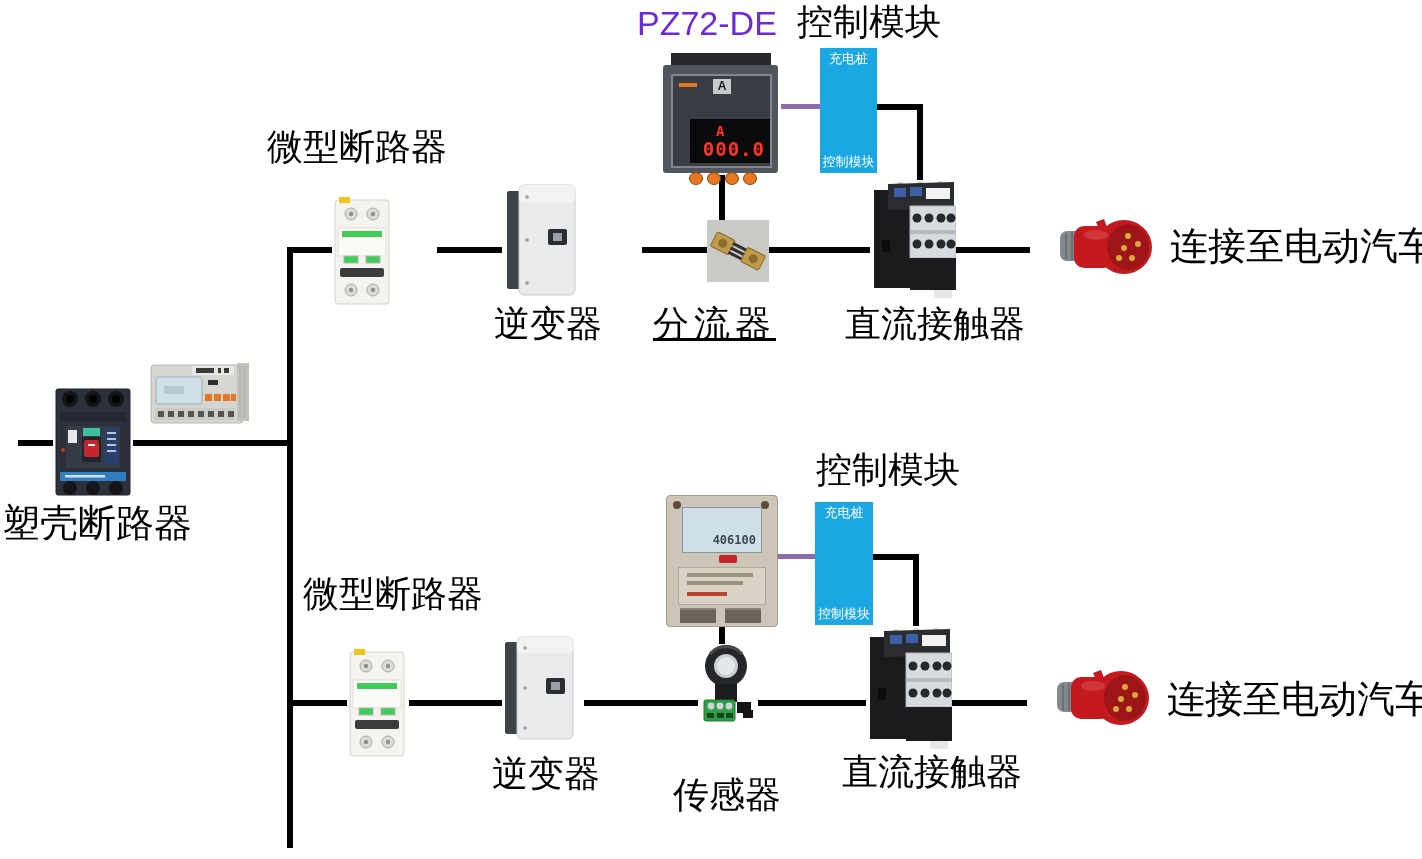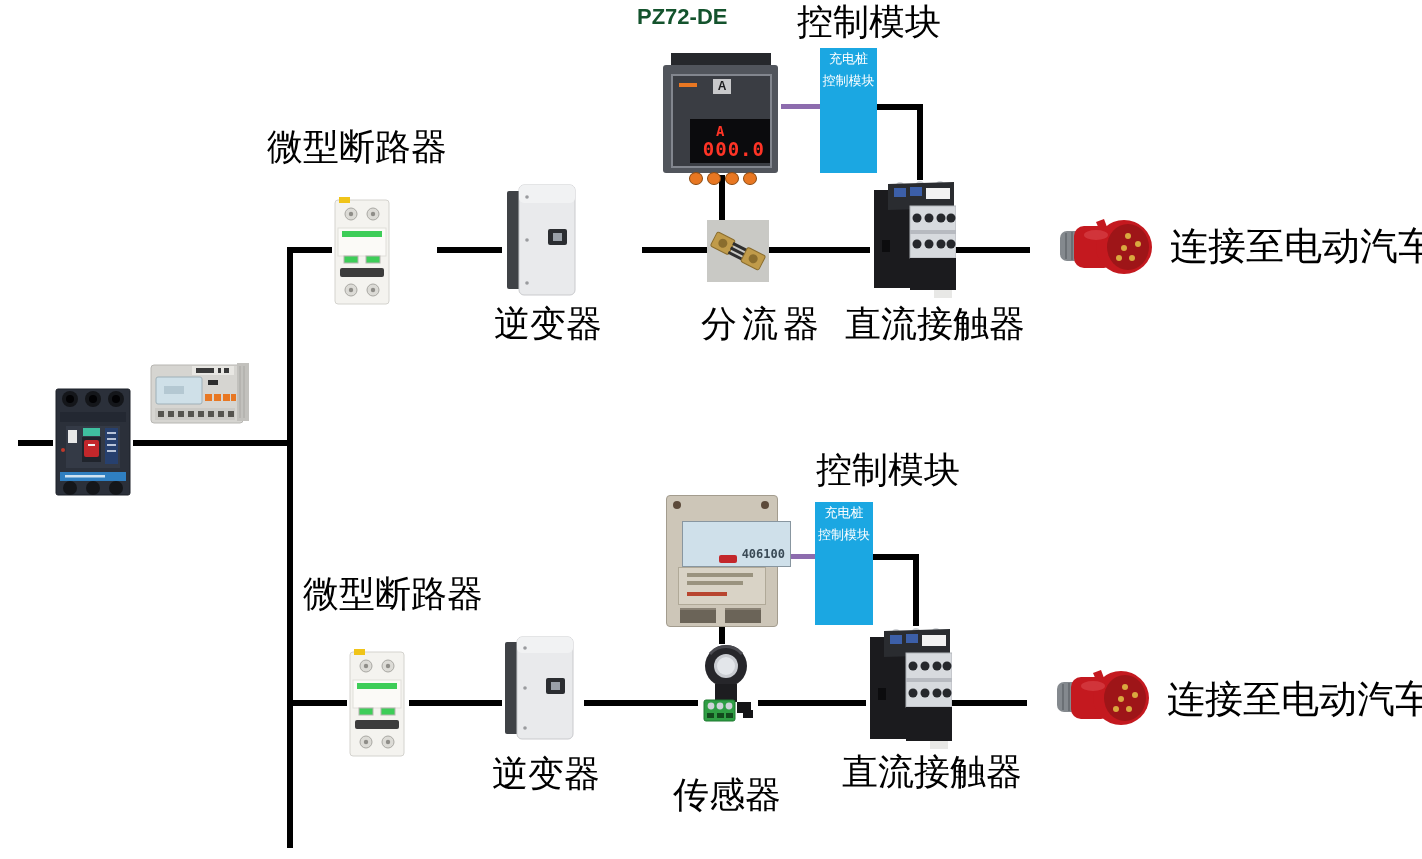--- a/index.html
+++ b/index.html
@@ -2,45 +2,45 @@
 <html><head>
 <meta charset="utf-8">
 <style>
   html,body{margin:0;padding:0;background:#ffffff;}
   #canvas{position:relative;width:1422px;height:859px;background:#ffffff;overflow:hidden;
           font-family:"Liberation Serif","DejaVu Serif",serif;}
   .wire{position:absolute;background:#000000;}
   .sig{position:absolute;background:#8d6cae;}
   .lbl{position:absolute;color:#000;font-size:36px;white-space:nowrap;line-height:1.1;}
   .lbl-big{font-size:38px;}
-  .model{position:absolute;color:#14532d;font-family:"Liberation Sans",sans-serif;
-         font-weight:700;font-size:22px;white-space:nowrap;}
+  .model{position:absolute;color:#6d28d9;font-family:"Liberation Sans",sans-serif;
+         font-weight:400;font-size:34px;white-space:nowrap;}
   .comp{position:absolute;background:#ffffff;}
   .ctrlbox{position:absolute;background:#1ba7e2;display:flex;flex-direction:column;
-           align-items:center;justify-content:flex-start;color:#ffffff;
+           align-items:center;justify-content:space-between;color:#ffffff;
            font-family:"Liberation Sans",sans-serif;font-size:13px;line-height:1.7;}
   
   .pz72{position:absolute;}
   .pz72 .top{position:absolute;left:8px;top:0;width:100px;height:24px;background:#26282c;}
   .pz72 .bodyo{position:absolute;left:0;top:12px;width:115px;height:108px;background:#51555c;border-radius:3px;}
   .pz72 .face{position:absolute;left:8px;top:21px;width:97px;height:90px;background:#3a3d43;border:2px solid #82868e;}
   .pz72 .logo{position:absolute;left:16px;top:30px;width:18px;height:4px;background:#e87722;}
   .pz72 .badge{position:absolute;left:50px;top:26px;width:18px;height:15px;background:#c8c9cb;
                color:#1c1c1e;font-family:"Liberation Sans",sans-serif;font-weight:bold;font-size:12px;
                text-align:center;line-height:15px;}
   .pz72 .disp{position:absolute;left:17px;top:43px;width:80px;height:44px;background:#0b0b0d;}
   .pz72 .ch{position:absolute;left:26px;top:4px;color:#ff3426;font-family:"DejaVu Sans Mono",monospace;
             font-size:14px;font-weight:bold;}
   .pz72 .val{position:absolute;right:5px;bottom:3px;color:#ff3426;font-family:"DejaVu Sans Mono",monospace;
              font-size:19px;font-weight:bold;letter-spacing:1px;}
   .pz72 .btn{position:absolute;top:96px;width:12px;height:11px;border-radius:50%;background:#e87722;border:1px solid #8a4a12;}
   
   .djsf{position:absolute;background:#cdc6b8;border:1px solid #a39c8e;border-radius:4px;}
   .djsf .scr{position:absolute;width:8px;height:8px;border-radius:50%;background:#5c4a3a;}
-  .djsf .lcd{position:absolute;left:15px;top:25px;width:78px;height:44px;background:#cfe0ea;border:1px solid #8896a0;padding-left:29px;}
+  .djsf .lcd{position:absolute;left:15px;top:11px;width:78px;height:44px;background:#cfe0ea;border:1px solid #8896a0;}
   .djsf .lcdval{position:absolute;right:5px;bottom:5px;color:#3a4a56;font-family:"DejaVu Sans Mono",monospace;
                 font-size:12px;font-weight:bold;}
   .djsf .red{position:absolute;left:52px;top:59px;width:18px;height:8px;background:#c3272b;border-radius:2px;}
   .djsf .plate{position:absolute;left:11px;top:71px;width:86px;height:36px;background:#d9d3c6;border:1px solid #b0a998;}
   .djsf .bar{position:absolute;left:8px;height:4px;background:#9a937f;}
   .djsf .cover{position:absolute;top:112px;width:36px;height:13px;background:#6b6458;border-top:2px solid #8a8275;}
 </style>
 </head>
 <body>
 
@@ -129,21 +129,21 @@
         <circle cx="14" cy="31" r="4.5" fill="#8a6d2e"></circle>
         <rect x="23" y="25" width="16" height="3" fill="#2e2e2e"></rect>
         <rect x="23" y="30" width="16" height="3" fill="#2e2e2e"></rect>
         <rect x="23" y="35" width="16" height="3" fill="#2e2e2e"></rect>
         <rect x="38" y="23" width="20" height="16" rx="2" fill="#c09b4a" stroke="#8a6d2e"></rect>
         <circle cx="48" cy="31" r="4.5" fill="#8a6d2e"></circle>
       </g>
     </svg>
   </div>
 
-  <div class="lbl" style="left:701px;top:305px;letter-spacing:5px;">分流器</div>
+  <div class="lbl" style="left:653px;top:305px;letter-spacing:5px;text-decoration:underline;">分流器</div>
 
   <div class="comp" style="left:870px;top:180px;width:86px;height:120px;">
     <svg width="86" height="120" viewBox="0 0 86 120">
       <circle cx="30" cy="6" r="4" fill="#cfd2d6"></circle>
         <circle cx="50" cy="5" r="4" fill="#cfd2d6"></circle>
         <circle cx="70" cy="5" r="4" fill="#cfd2d6"></circle>
       <rect x="4" y="10" width="36" height="98" fill="#1b1b1e"></rect>
       <polygon points="18,4 84,2 84,28 18,30" fill="#2a2c30"></polygon>
       <rect x="24" y="8" width="12" height="9" fill="#3c5fa8"></rect>
       <rect x="40" y="7" width="12" height="9" fill="#3c5fa8"></rect>
@@ -238,20 +238,21 @@
         <rect x="18" y="51" width="6" height="6" fill="#55544f"></rect>
       <rect x="28" y="51" width="6" height="6" fill="#55544f"></rect>
         <rect x="38" y="51" width="6" height="6" fill="#55544f"></rect>
       <rect x="48" y="51" width="6" height="6" fill="#55544f"></rect>
         <rect x="58" y="51" width="6" height="6" fill="#55544f"></rect>
       <rect x="68" y="51" width="6" height="6" fill="#55544f"></rect>
         <rect x="78" y="51" width="6" height="6" fill="#55544f"></rect>
     </svg>
   </div>
 
+  <div class="lbl lbl-big" style="left:2px;top:503px;">塑壳断路器</div>
 
   <div class="lbl" style="left:816px;top:451px;">控制模块</div>
 
   <div class="djsf comp" style="left:666px;top:495px;width:110px;height:130px;background:#cdc6b8;">
     <div class="scr" style="left:6px;top:5px;"></div>
     <div class="scr" style="left:94px;top:5px;"></div>
     <div class="lcd">
       <span class="lcdval">406100</span>
     </div>
     <div class="red"></div>

